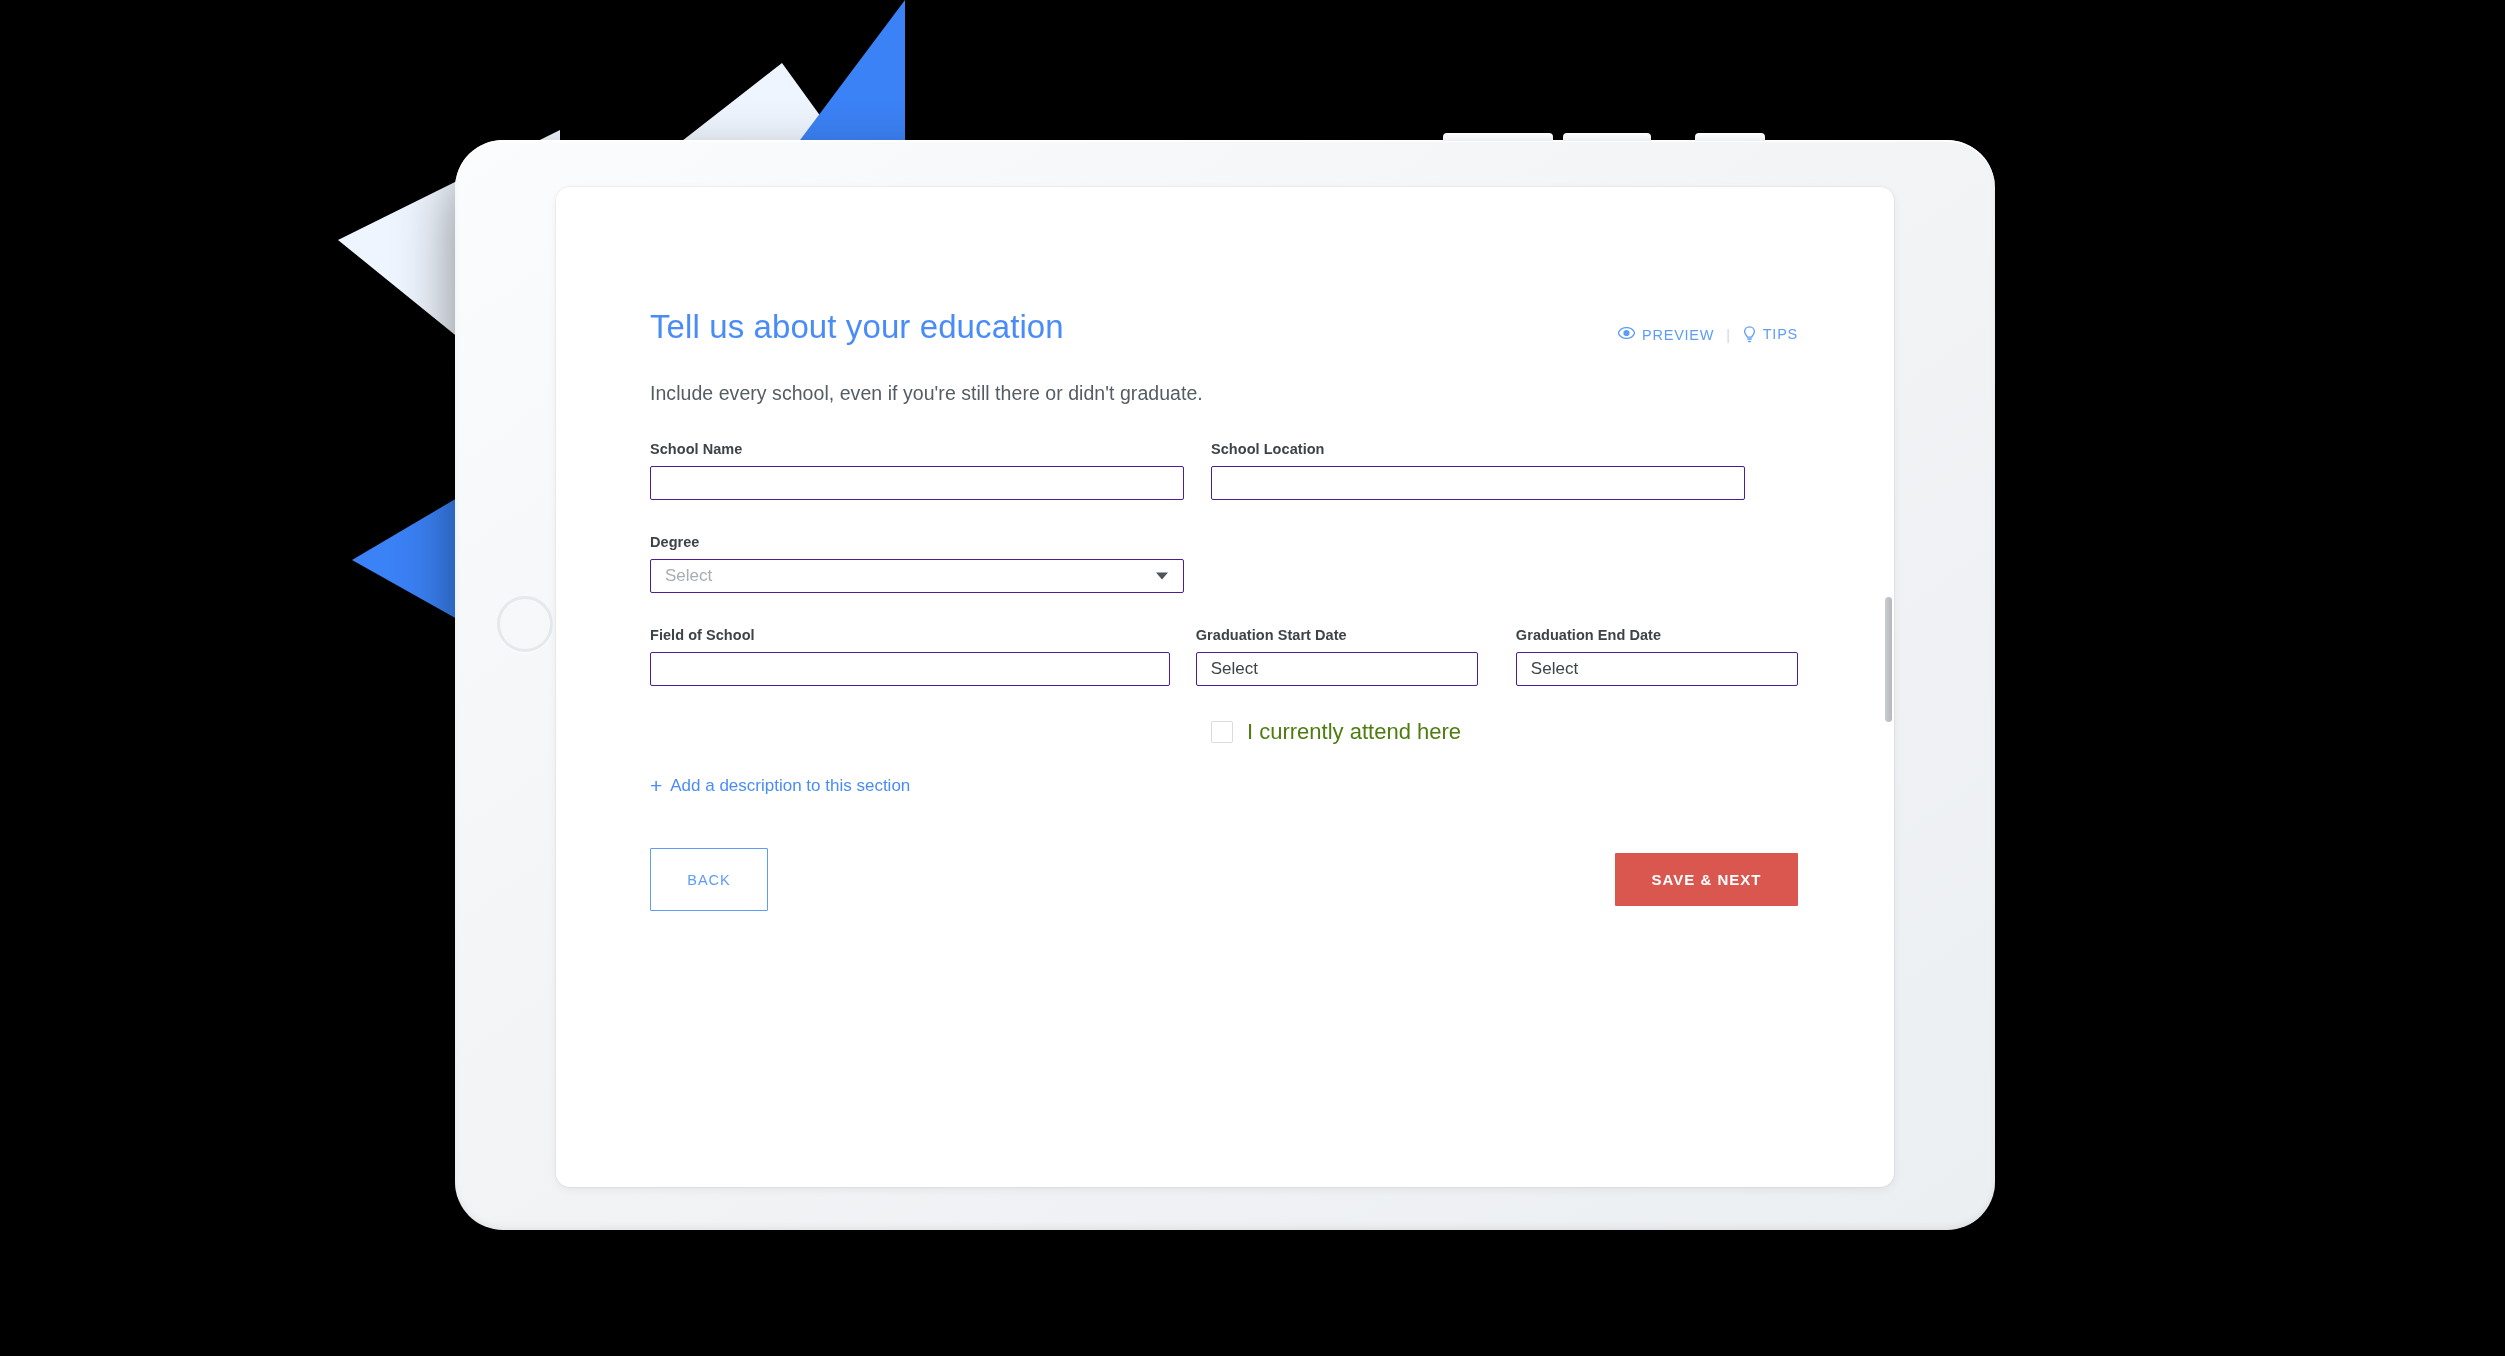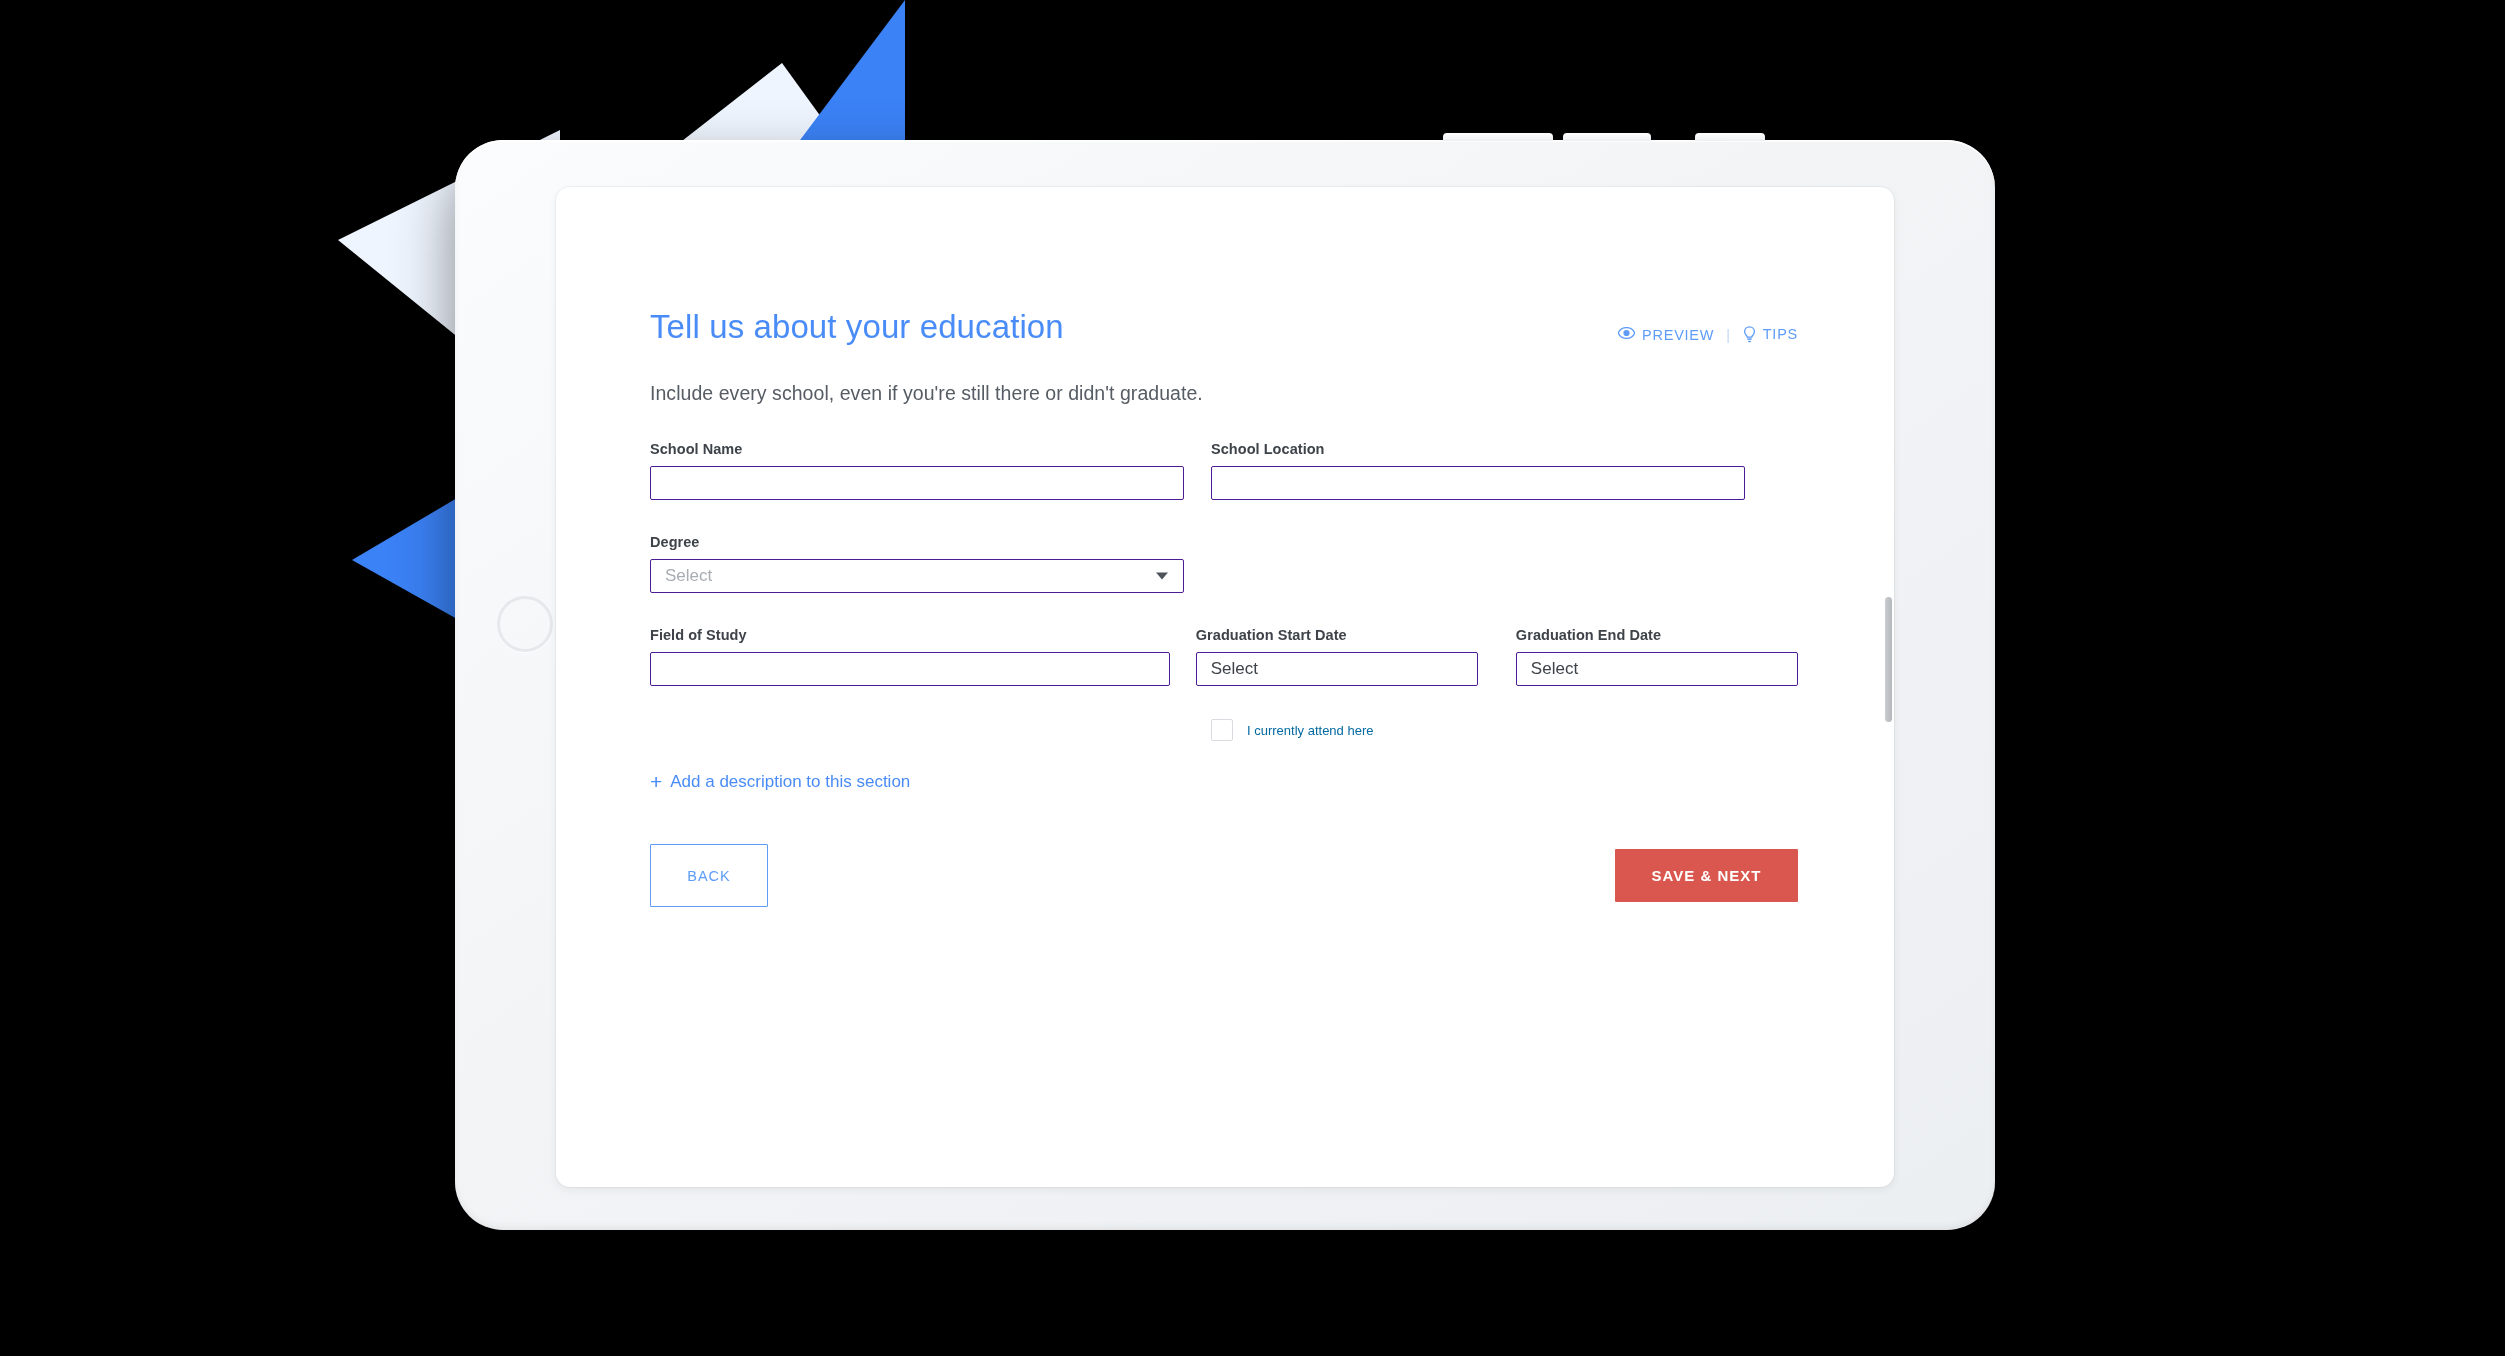--- a/index.html
+++ b/index.html
@@ -180,21 +180,21 @@
     margin-top: 33px;
     margin-left: 561px;
   }
   #checkbox-box {
     width: 22px; height: 22px;
     border: 1px solid #d8dce0;
     border-radius: 2px;
     background: #fff;
     flex: none;
   }
-  #checkbox-label { font-size: 13px; color: #0369a1; }
+  #checkbox-label { font-size: 22px; color: #4d7c0f; }
 
   #add-description {
     margin-top: 30px;
     display: inline-flex;
     align-items: center;
     gap: 8px;
     color: #4a8cf7;
     font-size: 17px;
     cursor: pointer;
   }
@@ -313,21 +313,21 @@
             <div class="input-box select-box placeholder-light">
               <span>Select</span>
               <span class="select-caret"></span>
             </div>
           </div>
         </div>
 
         
         <div class="form-row row-gap-sm">
           <div class="field w-half">
-            <div class="field-label">Field of Study</div>
+            <div class="field-label">Field of School</div>
             <div class="input-box"></div>
           </div>
           <div class="spacer-main"></div>
           <div class="field w-qtr">
             <div class="field-label">Graduation Start Date</div>
             <div class="input-box placeholder-dark">Select</div>
           </div>
           <div class="spacer-sm"></div>
           <div class="field w-qtr">
             <div class="field-label">Graduation End Date</div>

